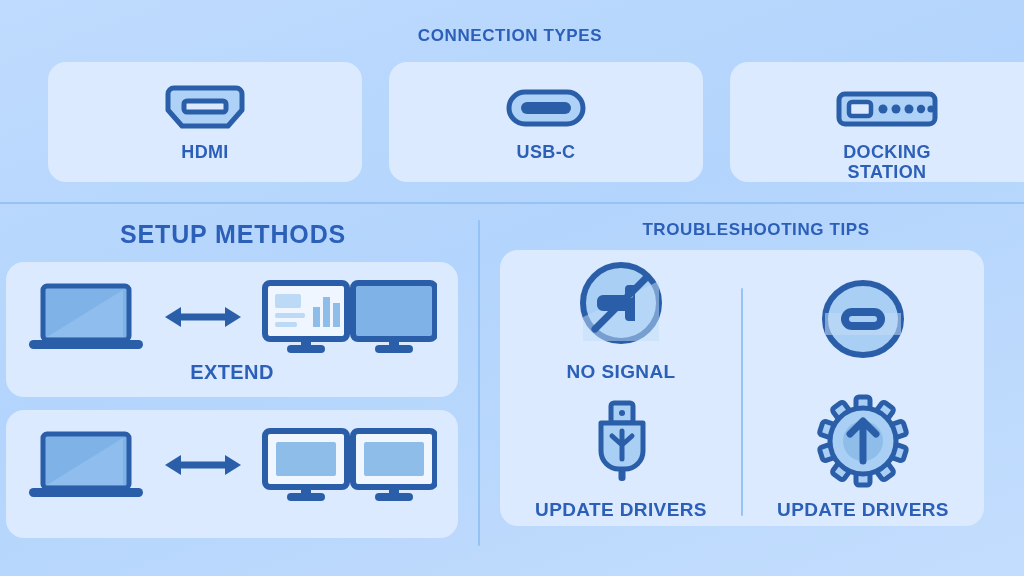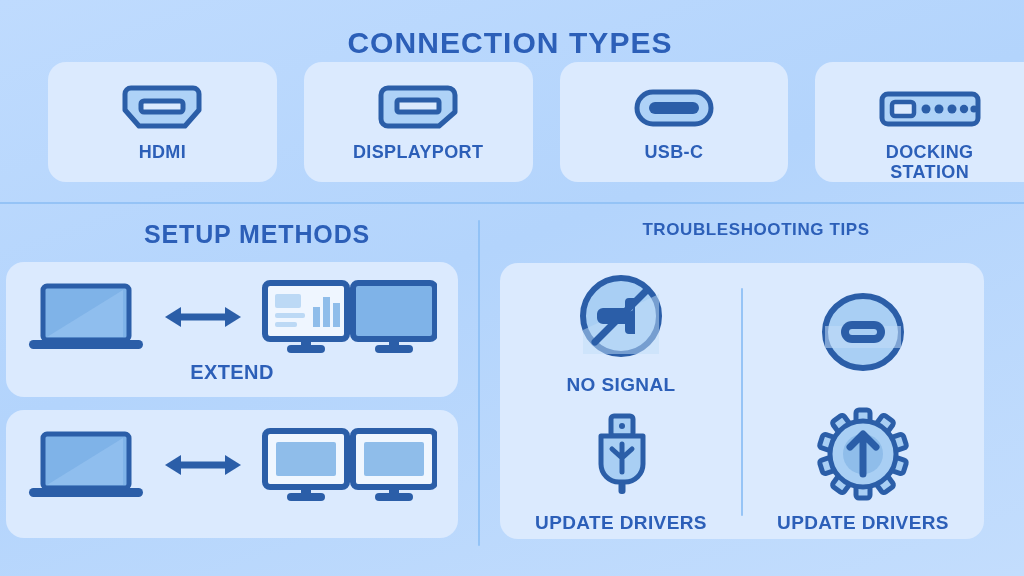--- a/index.html
+++ b/index.html
@@ -62,21 +62,21 @@
     text-align: center;
     line-height: 1.12;
   }
 
   
   #connection-title {
     position: absolute;
     top: 26px;
     left: 0;
     width: 1020px;
-    font-size: 30px;
+    font-size: 17px;
   }
 
   #connection-row {
     position: absolute;
     top: 62px;
     left: 48px;
     width: 996px;
     height: 120px;
     display: flex;
     gap: 27px;
@@ -99,21 +99,20 @@
     margin-top: 8px;
   }
 
   
   #setup-title {
     position: absolute;
     top: 220px;
     left: 0;
     width: 466px;
     font-size: 25px;
-    margin-left: 24px;
   }
 
   #setup-card-1 {
     position: absolute;
     top: 262px;
     left: 6px;
     width: 452px;
     height: 135px;
   }
 
@@ -160,21 +159,21 @@
   #trouble-title {
     position: absolute;
     top: 220px;
     left: 500px;
     width: 512px;
     font-size: 17px;
   }
 
   #trouble-card {
     position: absolute;
-    top: 263px;
+    top: 250px;
     left: 500px;
     width: 484px;
     height: 276px;
     display: grid;
     grid-template-columns: 1fr 1fr;
     grid-template-rows: 1fr 1fr;
   }
 
   .tip {
     display: flex;
@@ -212,29 +211,20 @@
     <div class="card conn-card">
       <div class="conn-icon">
         <svg width="90" height="48" viewBox="0 0 90 48">
           <path d="M8 10 A6 6 0 0 1 14 4 H76 A6 6 0 0 1 82 10 V26 L68 42 H22 L8 26 Z" fill="#aed2f7" stroke="#2b5ea8" stroke-width="5" stroke-linejoin="round"></path>
           <rect x="24" y="17" width="42" height="11" rx="3" fill="#dbeafe" stroke="#2b5ea8" stroke-width="5" stroke-linejoin="round"></rect>
         </svg>
       </div>
       <div class="icon-label">HDMI</div>
     </div>
 
-    <div class="card conn-card">
-      <div class="conn-icon">
-        <svg width="90" height="48" viewBox="0 0 90 48">
-          <path d="M8 11 A7 7 0 0 1 15 4 H75 A7 7 0 0 1 82 11 V28 L66 42 H15 A7 7 0 0 1 8 35 Z" fill="#aed2f7" stroke="#2b5ea8" stroke-width="5" stroke-linejoin="round"></path>
-          <rect x="24" y="16" width="42" height="12" rx="2" fill="#dbeafe" stroke="#2b5ea8" stroke-width="5" stroke-linejoin="round"></rect>
-        </svg>
-      </div>
-      <div class="icon-label">DisplayPort</div>
-    </div>
 
     <div class="card conn-card">
       <div class="conn-icon">
         <svg width="90" height="48" viewBox="0 0 90 48">
           <rect x="8" y="8" width="74" height="32" rx="16" fill="#aed2f7" stroke="#2b5ea8" stroke-width="5"></rect>
           <rect x="20" y="18" width="50" height="12" rx="6" fill="#2b5ea8"></rect>
         </svg>
       </div>
       <div class="icon-label">USB-C</div>
     </div>

